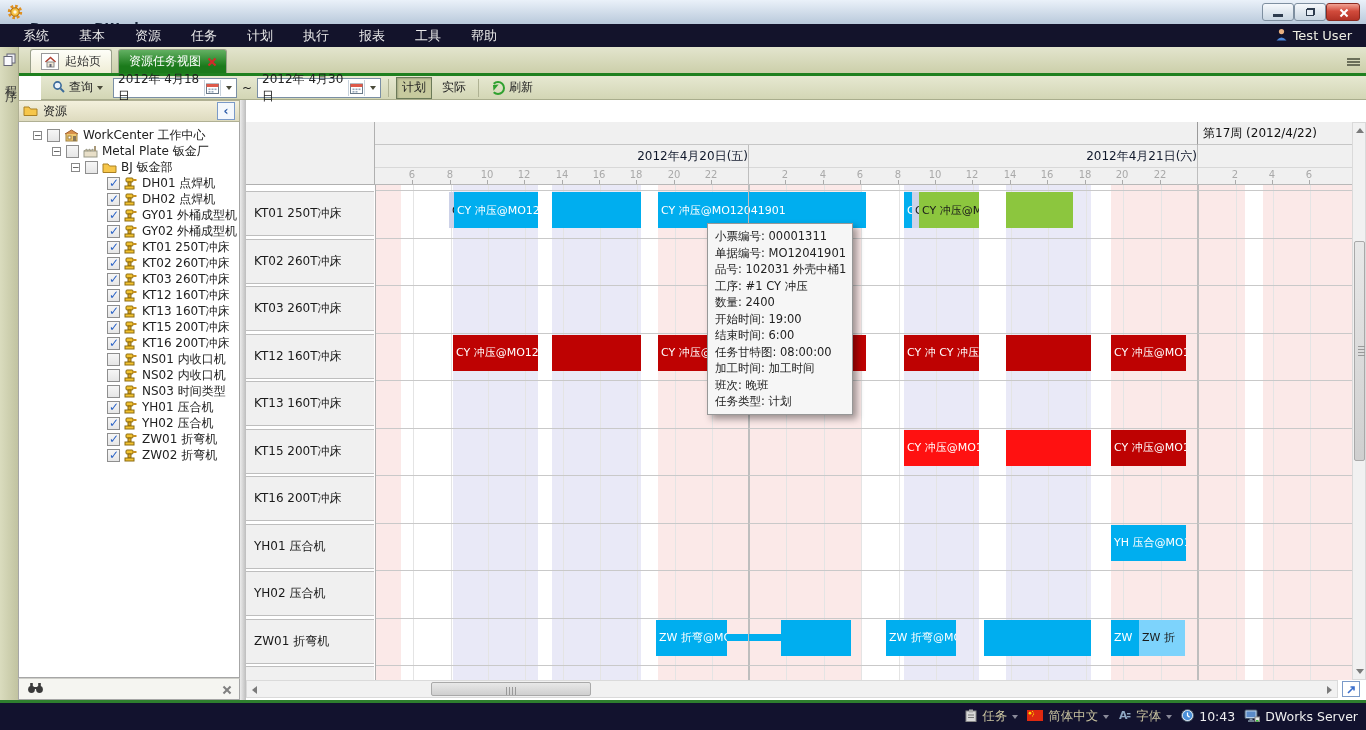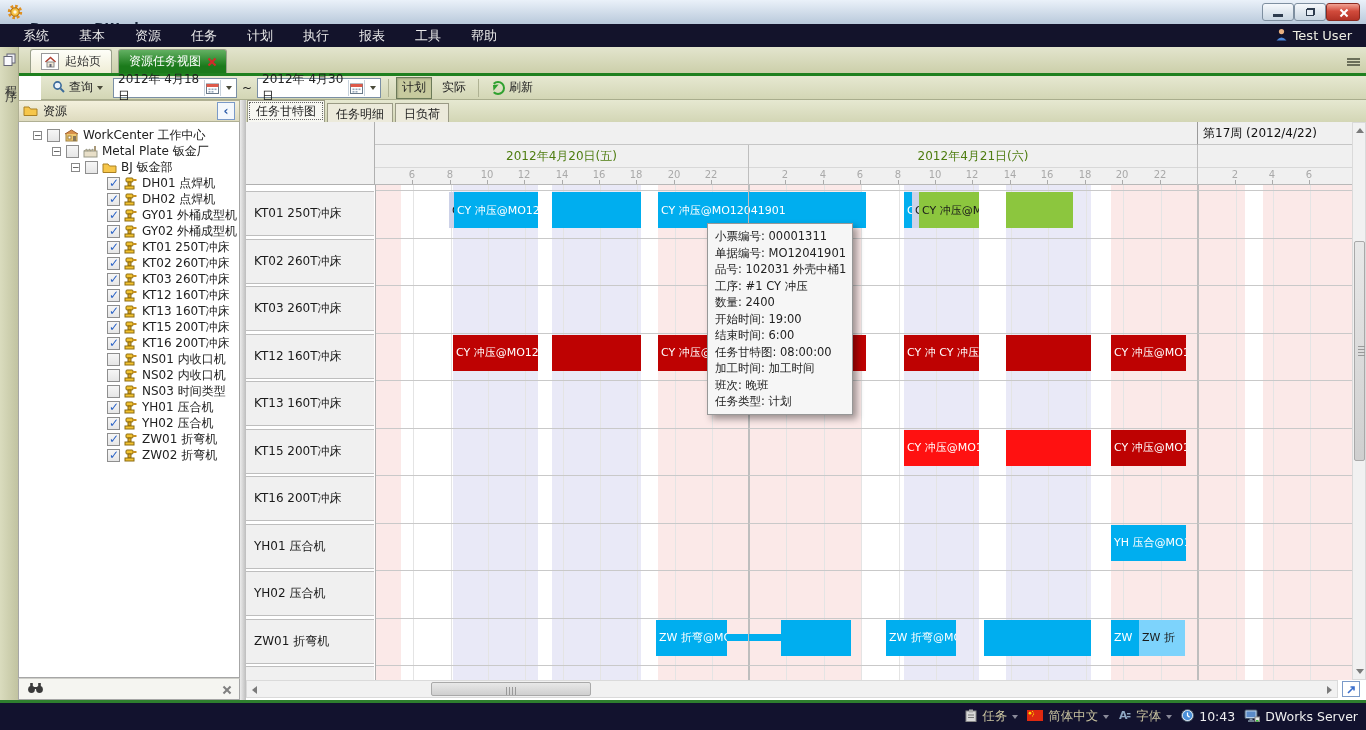--- a/index.html
+++ b/index.html
@@ -80,21 +80,21 @@
   
   #main{left:246px;top:100px;width:1120px;height:600px;}
   #vtab-row{position:absolute;left:0;top:0;width:1120px;height:22px;background:linear-gradient(#E6E8D1,#D3D6B5);display:flex;align-items:flex-end;gap:2px;padding-left:1px;box-sizing:border-box;}
   .vtab{height:19px;border:1px solid #9A9A85;border-bottom:none;background:#ECEADB;padding:2px 8px 0 8px;font-size:12px;box-sizing:border-box;}
   .vtab.active{height:22px;background:#F7F7F2;outline:1px dotted #666;outline-offset:-3px;font-weight:500;}
   #corner{left:0;top:22px;width:129px;height:63px;background:#F0F0F0;border-right:1px solid #B0B0B0;border-bottom:1px solid #B0B0B0;box-sizing:border-box;}
   #week-blank{left:129px;top:22px;width:822px;height:23px;background:#F0F0F0;border-bottom:1px solid #C6C6C6;box-sizing:border-box;}
   #week-box{left:951px;top:22px;width:155px;height:23px;background:#F0F0F0;border-left:1px solid #9A9A9A;border-bottom:1px solid #C6C6C6;
             box-sizing:border-box;line-height:22px;padding-left:5px;font-size:12px;color:#111;}
   .day-sec{position:absolute;top:45px;height:23px;background:#F0F0F0;border-bottom:1px solid #D8D8D8;box-sizing:border-box;
-           text-align:center;line-height:22px;font-size:12px;color:#4d7c0f;}
+           text-align:right;line-height:22px;font-size:12px;color:#0f172a;}
   #hour-row{position:absolute;left:129px;top:68px;width:977px;height:17px;background:#F0F0F0;border-bottom:1px solid #B8B8B8;box-sizing:border-box;}
   .tick-lab{position:absolute;top:1px;width:22px;margin-left:-11px;text-align:center;font-size:10px;color:#A9A9A9;}
   .tick-mark{position:absolute;bottom:0;width:1px;height:4px;background:#ABABAB;}
   #row-labels{position:absolute;left:0;top:85px;width:129px;height:495px;overflow:hidden;background:#fff;}
   .row-cell{position:absolute;left:0;width:128px;height:45px;background:#F0F0F0;border-top:1px solid #BEBEBE;border-bottom:1px solid #BEBEBE;
             box-sizing:border-box;display:flex;align-items:center;padding-left:8px;font-size:12px;color:#1A1A1A;}
   #chart-area{position:absolute;left:129px;top:85px;width:977px;height:495px;overflow:hidden;background:#fff;border-left:1px solid #B0B0B0;box-sizing:border-box;}
   .band{position:absolute;top:0;height:495px;}
   .vgrid{position:absolute;top:0;height:495px;width:1px;background:#E4E4E4;}
   .vgrid.day{background:#BEBEBE;}
@@ -532,25 +532,20 @@
         <rect x="3.2" y="2" width="2.6" height="4" fill="#3A3A3A"></rect>
         <rect x="11.2" y="2" width="2.6" height="4" fill="#3A3A3A"></rect>
         <rect x="6.5" y="6" width="4" height="2" fill="#3A3A3A"></rect>
       </svg></span>
   <span class="spacer"></span>
   <span class="xmark" style="color:#808080"></span>
 </div>
 <div class="abs" id="splitter"></div>
 
 <div class="abs" id="main">
-  <div id="vtab-row">
-      <div class="vtab active">任务甘特图</div>
-      <div class="vtab">任务明细</div>
-      <div class="vtab">日负荷</div>
-    </div>
   <div class="abs" id="corner"></div>
   <div class="abs" id="week-blank"></div>
   <div class="abs" id="week-box">第17周 (2012/4/22)</div>
   <div id="day-secs">
       <div class="day-sec abs" style="left: 129px; width: 373px;">2012年4月20日(五)</div>
       <div class="day-sec abs" style="left: 502px; width: 449px; border-left: 1px solid rgb(154, 154, 154);">2012年4月21日(六)</div>
       <div class="day-sec abs" style="left: 951px; width: 155px; border-left: 1px solid rgb(154, 154, 154);"></div>
     </div>
   <div class="abs" id="hour-row">
       <div class="tick-lab" style="left: 37px;">6</div>

